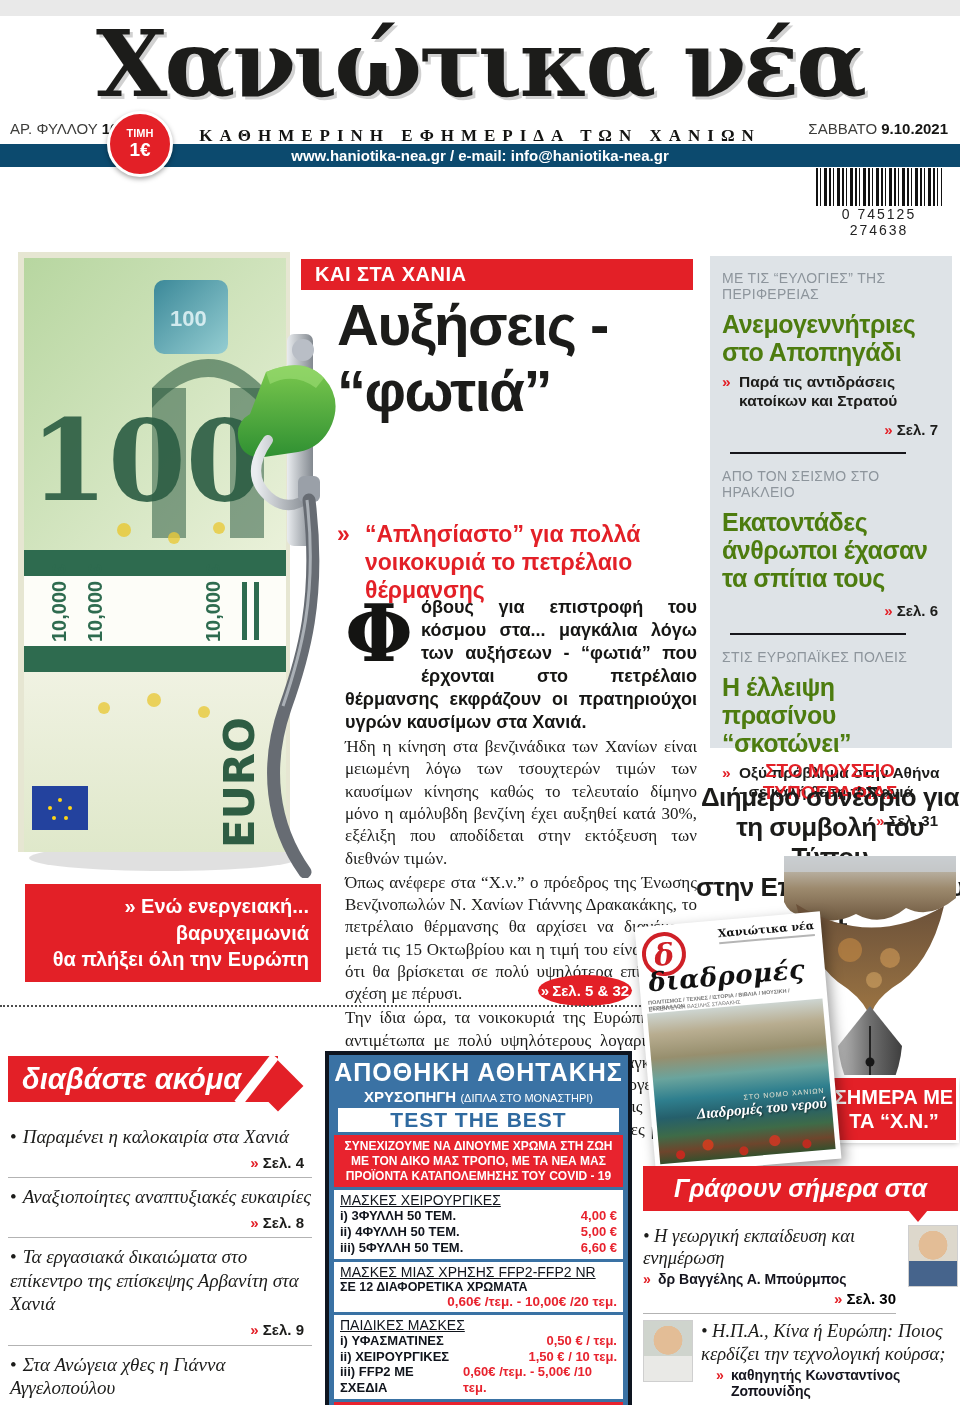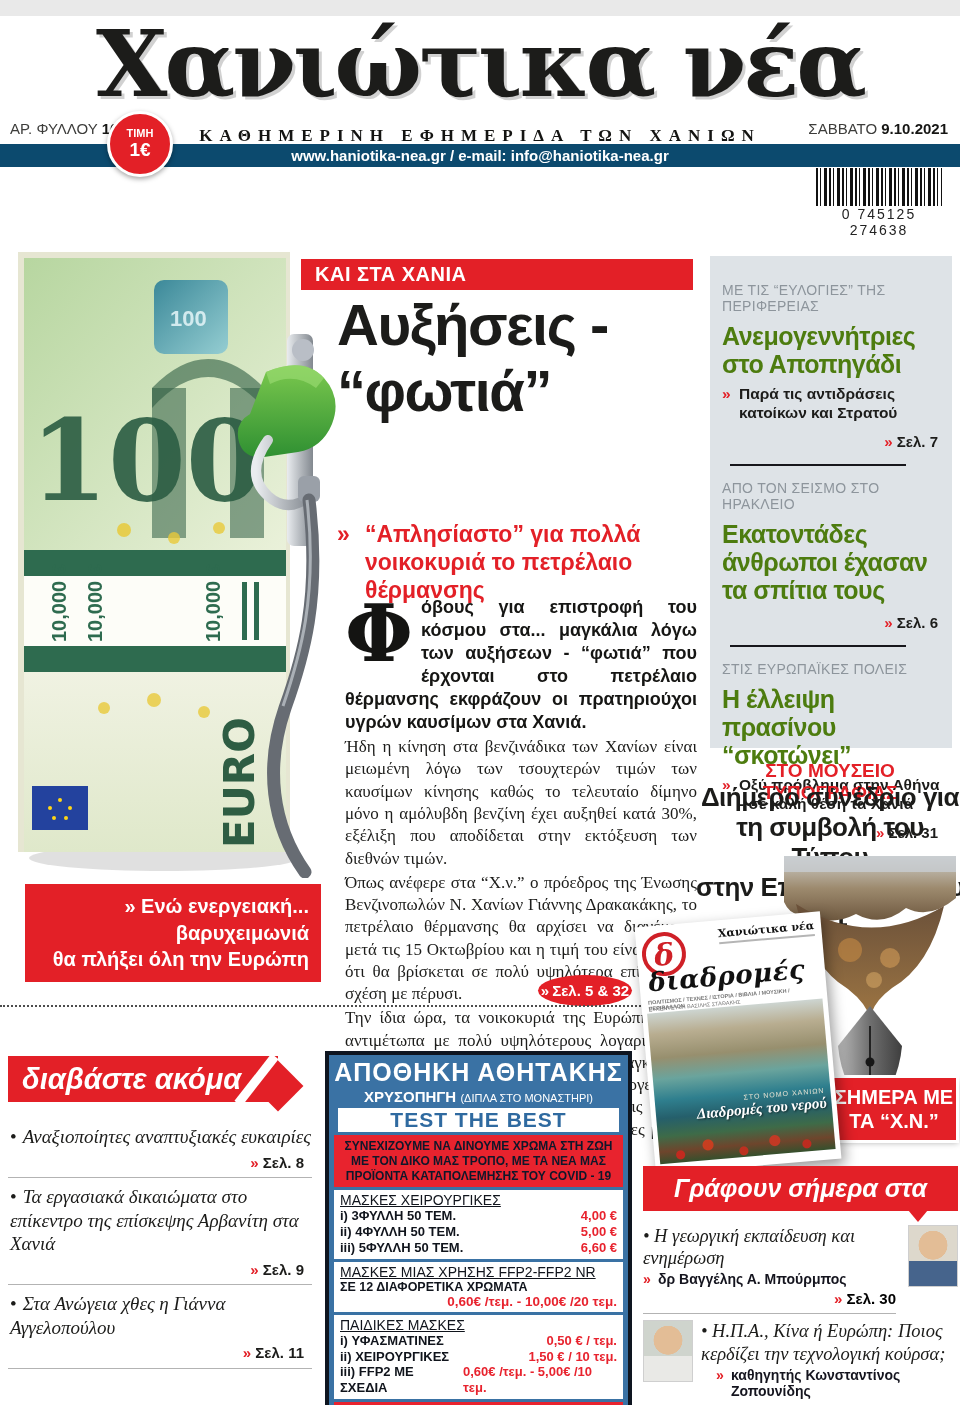--- a/index.html
+++ b/index.html
@@ -47,21 +47,21 @@
   .bodytext { font-family:"Liberation Serif", serif; font-size:17px; line-height:1.31; margin-top:2px; }
   .pageref-main { left:538px; top:959px; width:94px; height:31px; background:#e32027;
     border-radius:50%; color:#fff; font-weight:bold; font-size:15px; text-align:center; line-height:31px; }
   .pageref-main .chev { margin-right:3px; }
   .dotline { left:0; top:989px; width:700px; border-top:2px dotted #4d4d4d; }
   .energybox { left:25px; top:868px; width:296px; background:#e32027; color:#fff;
     font-weight:bold; font-size:20px; line-height:1.33; text-align:right; padding:9px 12px; }
   .energybox span { display:block; }
 
   
-  .panel { left:710px; top:240px; width:242px; height:492px; background:#dee3e7; padding:26px 12px 0 12px; }
+  .panel { left:710px; top:240px; width:242px; height:492px; background:#dee3e7; padding:14px 12px 0 12px; }
   .story .skicker { color:#8d959c; font-size:14px; letter-spacing:.3px; margin-bottom:8px; }
   .story .shead { font-weight:bold; font-size:25px; line-height:1.12; color:#4d7c0f; letter-spacing:-.5px; }
   .story .ssub { font-weight:bold; font-size:15.5px; line-height:1.22; color:#1c1c1a; margin-top:7px; padding-left:17px; position:relative; }
   .story .ssub .chev { position:absolute; left:0; top:0; color:#e32027; }
   .story .spage { text-align:right; font-weight:bold; font-size:15px; color:#1c1c1a; margin-top:10px; padding-right:2px; }
   .chev { color:#e32027; font-weight:bold; }
   .sdivider { width:176px; border-top:2px solid #17171c; margin:14px 0 14px 8px; }
 
   .mus-kicker { left:700px; top:744px; width:260px; text-align:center; color:#e32027; font-weight:bold; font-size:19px; }
   .mus-head { left:696px; top:767px; width:268px; text-align:center; font-weight:bold;
@@ -111,21 +111,21 @@
     font-weight:bold; font-size:15px; color:#1c1c1a; padding:5px 8px 2px 0; }
 
   
   .ad { left:325px; top:1035px; width:307px; height:368px; border:4px solid #0e1520;
     background:#3a72a4; display:flex; flex-direction:column; gap:3px; padding:4px 5px; overflow:hidden; }
   .ad-store { color:#fff; font-weight:bold; font-size:25px; text-align:center; letter-spacing:1px; line-height:1.05; }
   .ad-branch { color:#fff; text-align:center; font-size:15px; font-weight:bold; }
   .ad-branch .note { font-size:11px; font-weight:normal; }
   .ad-slogan { background:#fff; margin:0 4px; color:#2f6aa0; font-weight:bold; font-size:21px;
     text-align:center; line-height:24px; letter-spacing:1px; }
-  .ad-covid { background:#e8232e; color:#0f172a; font-weight:bold; font-size:12px; line-height:1.22;
+  .ad-covid { background:#e8232e; color:#ffffff; font-weight:bold; font-size:12px; line-height:1.22;
     text-align:center; padding:4px 2px; }
   .ad-panel { background:#fff; padding:2px 6px 3px 6px; color:#10141c; }
   .ad-sec-title { font-weight:normal; font-size:14px; text-decoration:underline; }
   .ad-row { display:flex; justify-content:space-between; font-weight:bold; font-size:13px; line-height:1.22; }
   .ad-row .price { color:#e8232e; }
   .ad-line { font-weight:bold; font-size:12.5px; }
   .ad-bigprice { font-weight:bold; font-size:13.5px; color:#e8232e; text-align:right; }
   .ad-hours { background:#e8232e; color:#fff; font-weight:bold; font-size:12.5px; line-height:1.25;
     text-align:center; padding:3px 0; letter-spacing:.5px; }
 
@@ -355,20 +355,24 @@
   </div>
 
   <div class="abs rm">
     <div class="rm-banner">
       <span>διαβάστε ακόμα</span>
     </div>
     <div class="rm-arrow"></div>
     <div class="rm-arrow-cut"></div>
     <div class="rm-list">
       <div class="rm-item">
+        <span class="bullet">•</span><span>Παραμένει η καλοκαιρία στα Χανιά</span>
+        <div class="rm-page"><span class="chev">»</span> <span>Σελ. 4</span></div>
+      </div>
+      <div class="rm-item">
         <span class="bullet">•</span><span>Αναξιοποίητες αναπτυξιακές ευκαιρίες</span>
         <div class="rm-page"><span class="chev">»</span> <span>Σελ. 8</span></div>
       </div>
       <div class="rm-item">
         <span class="bullet">•</span><span>Τα εργασιακά δικαιώματα στο επίκεντρο της επίσκεψης Αρβανίτη στα Χανιά</span>
         <div class="rm-page"><span class="chev">»</span> <span>Σελ. 9</span></div>
       </div>
       <div class="rm-item">
         <span class="bullet">•</span><span>Στα Ανώγεια χθες η Γιάννα Αγγελοπούλου</span>
         <div class="rm-page"><span class="chev">»</span> <span>Σελ. 11</span></div>

